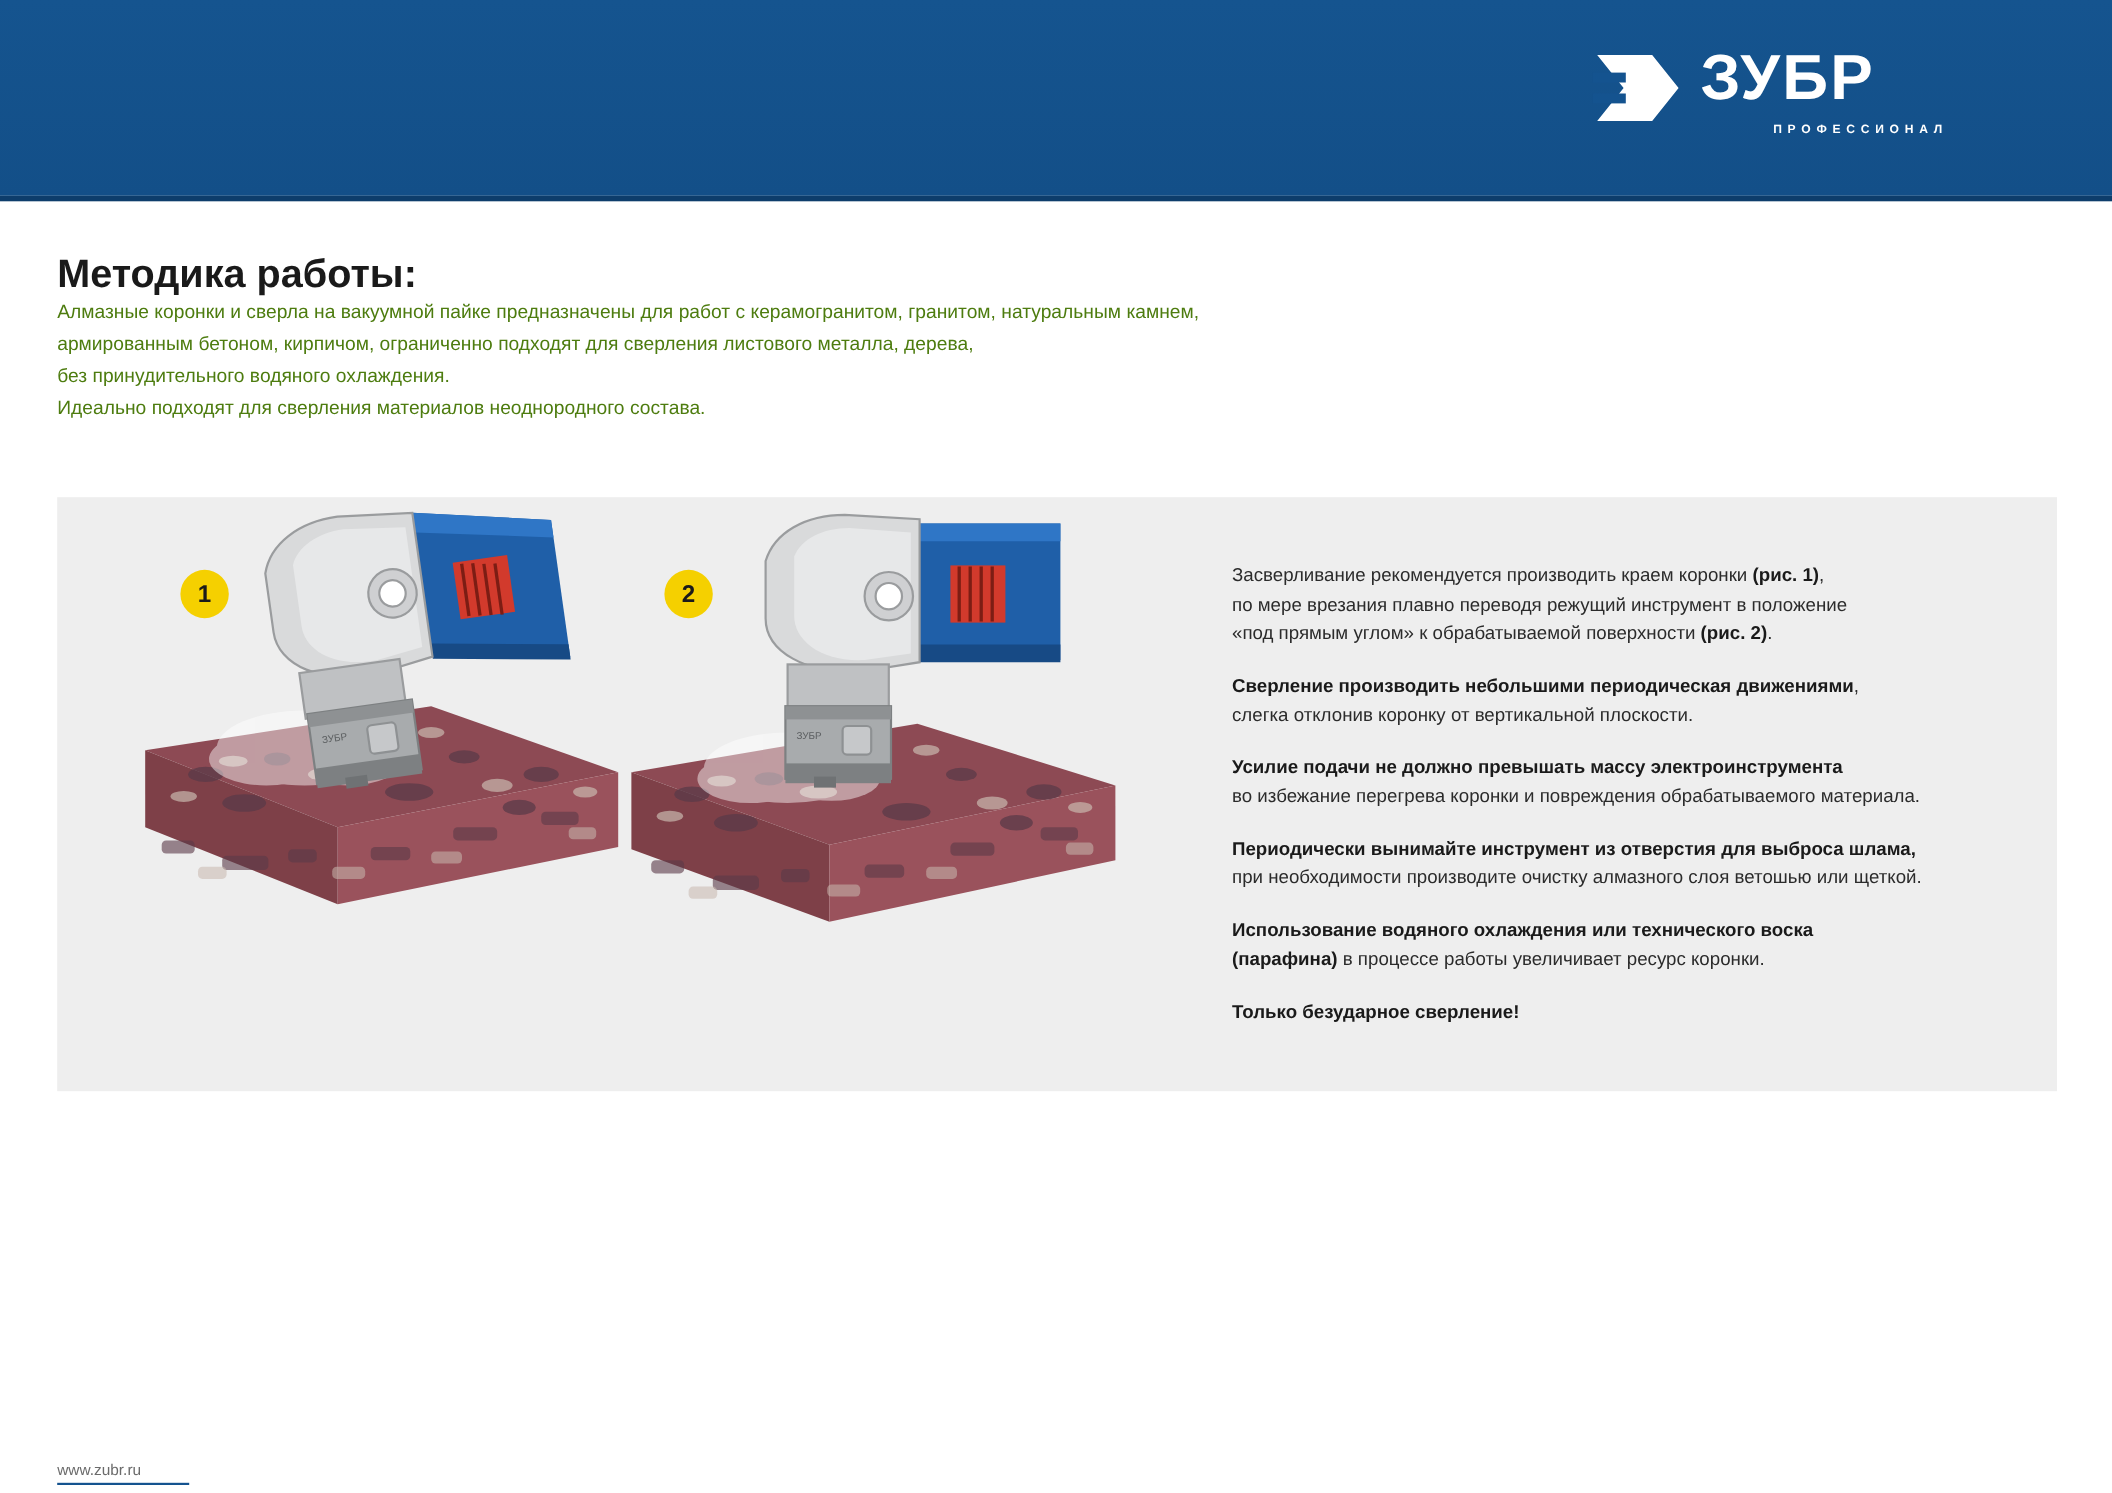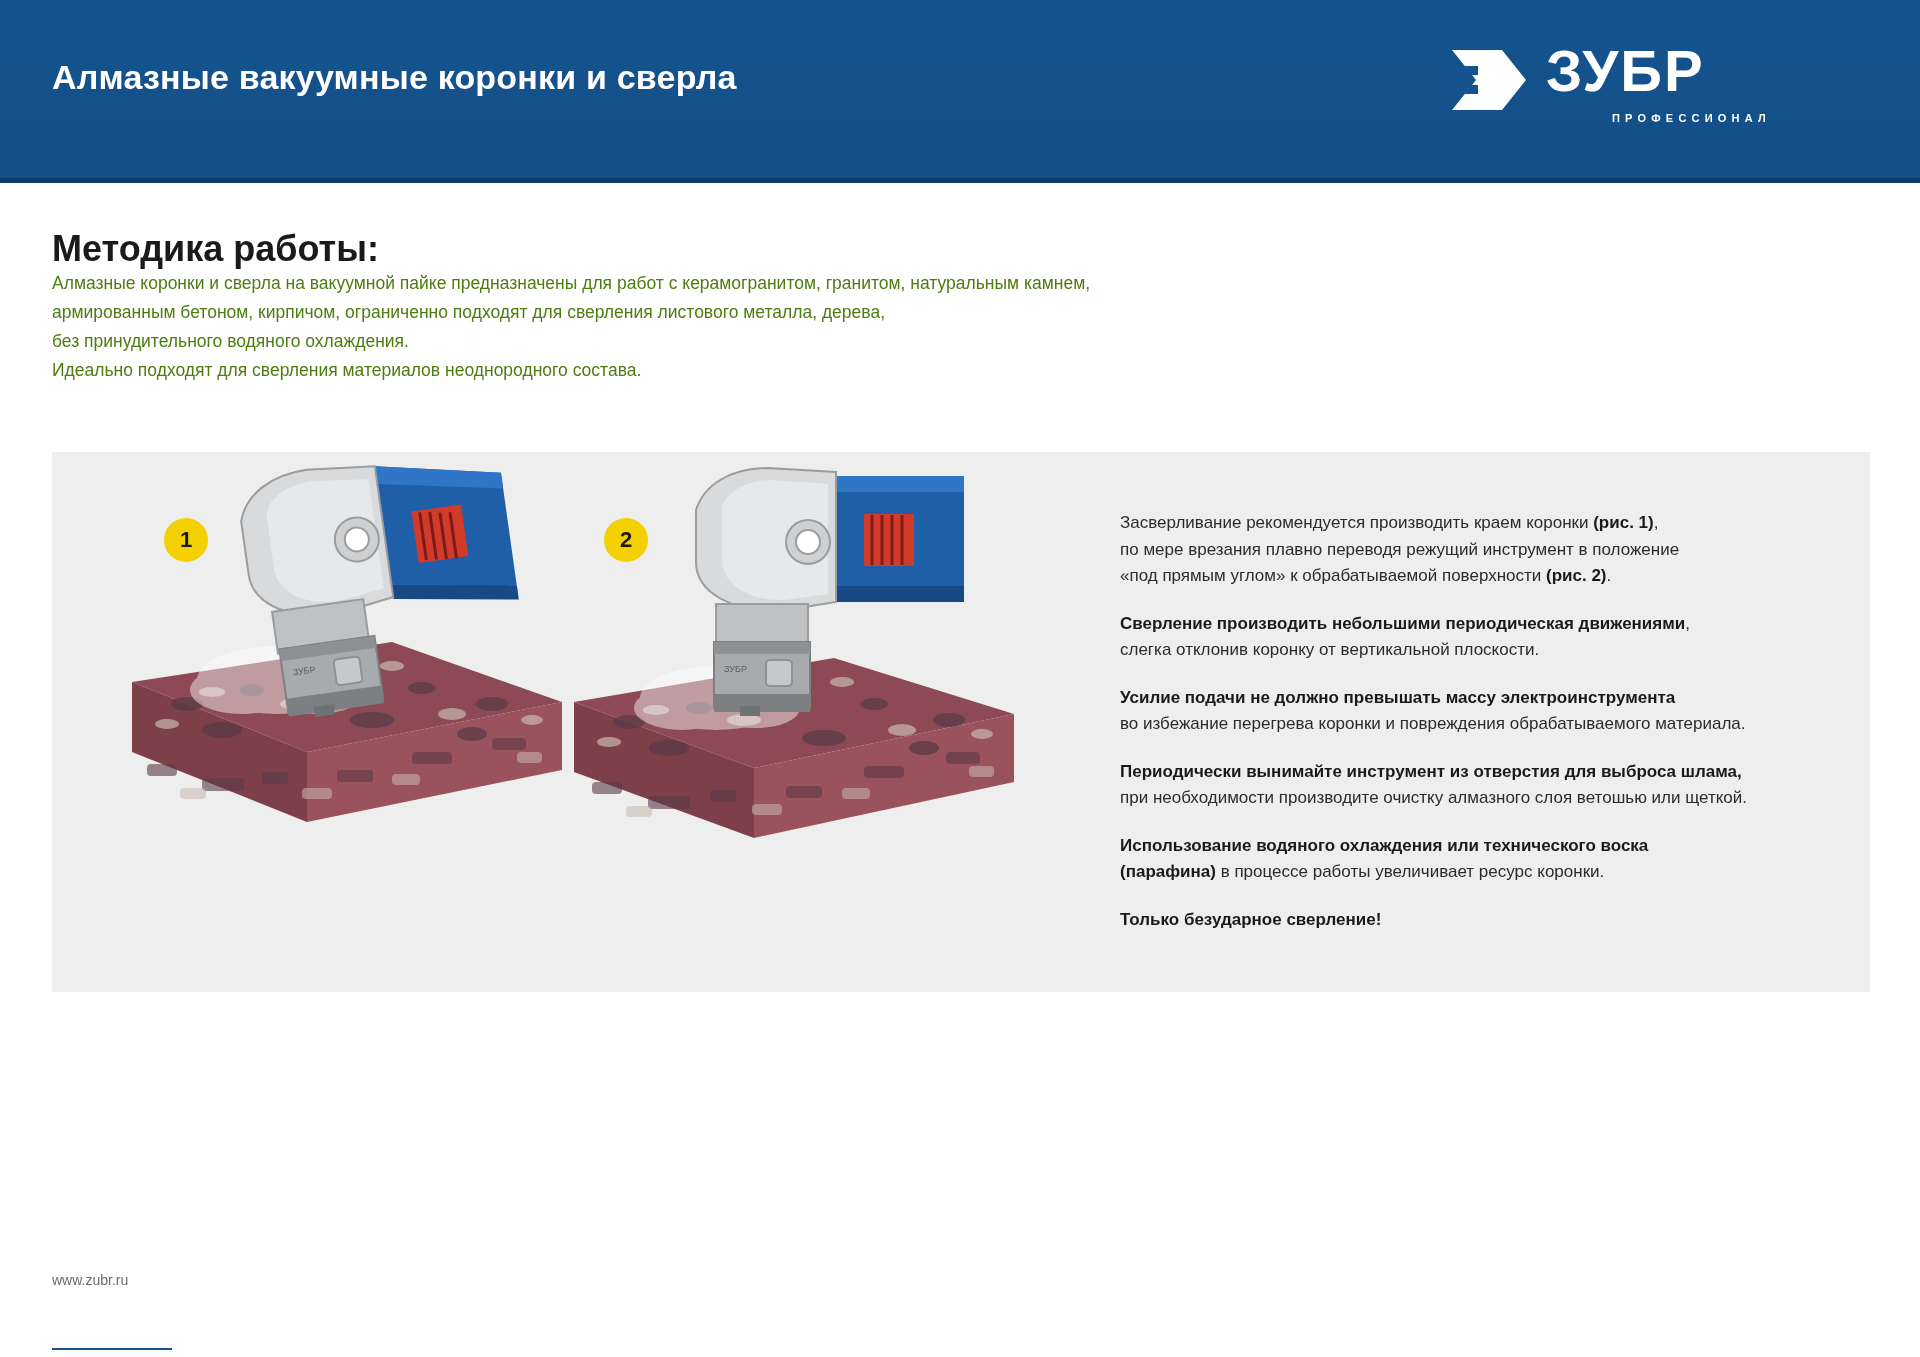--- a/index.html
+++ b/index.html
@@ -125,39 +125,38 @@
     color: #2b2b2b;
     margin-top: 20px;
   }
   .note { margin-bottom: 21px; }
   .note:last-child { margin-bottom: 0; }
   .note b { font-weight: bold; color: #1a1a1a; }
 
   
   .footer {
     position: absolute;
-    left: 52px; top: 1272px;
+    left: 52px; top: 1328px;
     font-size: 14px;
     color: #6b6b6b;
     text-align: right;
   }
   .footer-rule {
     position: absolute;
     left: 52px; top: 1348px;
     width: 120px; height: 2px;
     background: #14538f;
   }
 </style>
 </head>
 <body>
 
 <div class="page">
 
   <div class="header">
-    <div class="header-title">Алмазные вакуумные коронки и сверла</div>
 
     <div class="logo">
       <svg class="logo-mark" viewBox="0 0 82 72">
         <polygon points="4,6 54,6 78,36 54,66 4,66 28,36" fill="#ffffff"></polygon>
         <rect x="0" y="22" width="30" height="9" fill="#14538f"></rect>
         <rect x="0" y="41" width="30" height="9" fill="#14538f"></rect>
       </svg>
       <div class="logo-text">ЗУБР</div>
       <div class="logo-sub">ПРОФЕССИОНАЛ</div>
     </div>

